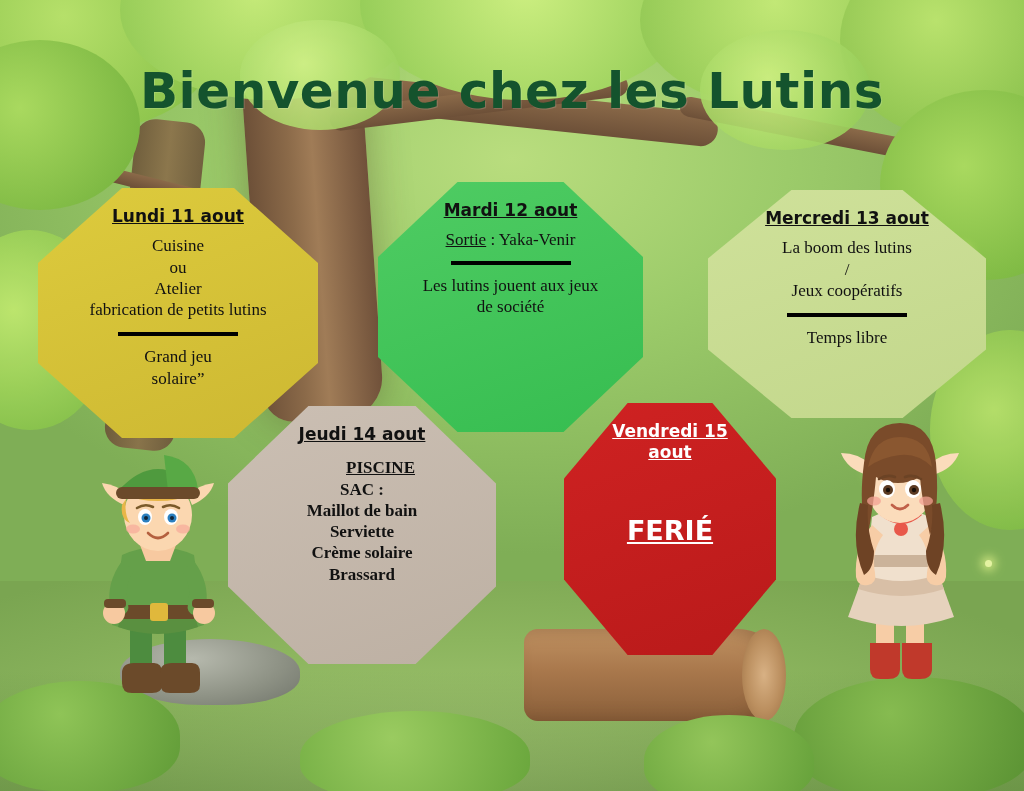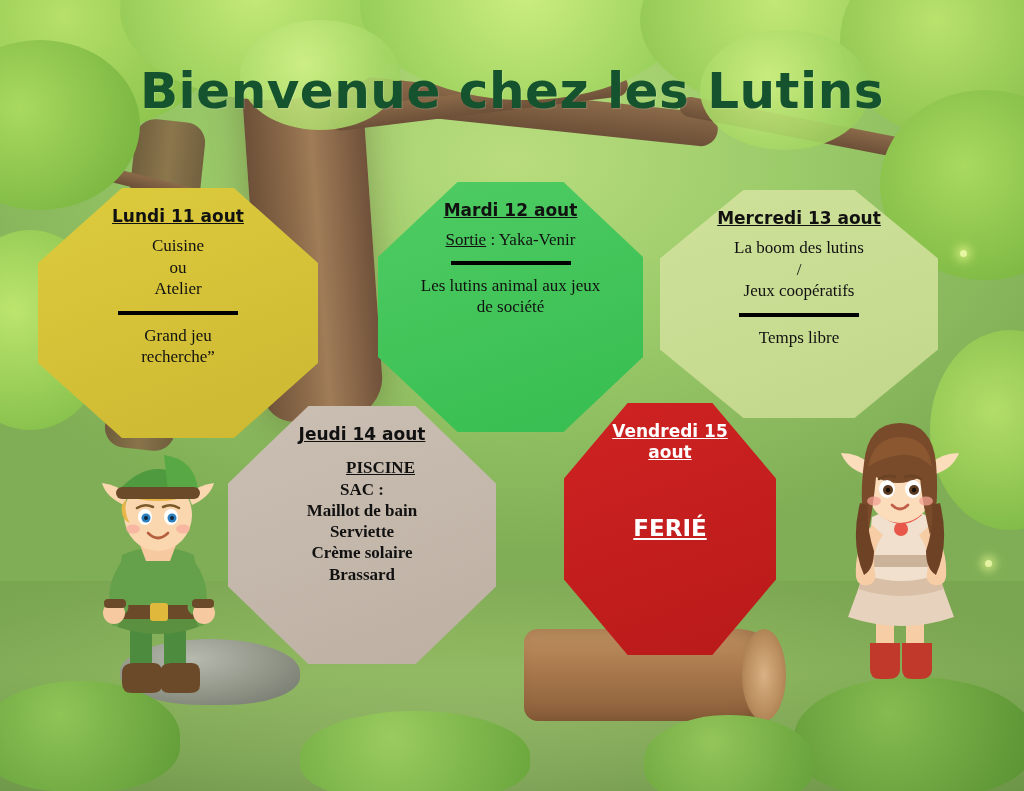--- a/index.html
+++ b/index.html
@@ -190,21 +190,21 @@
     background: linear-gradient(160deg, #4fcc63 0%, #36bd50 100%);
   }
   #card-mardi .bullets {
     text-align: left;
     margin: 0;
     padding-left: 22px;
   }
   #card-mardi .bullets li { margin-bottom: 2px; }
   
   #card-mercredi {
-    left: 660px; top: 190px;
+    left: 708px; top: 190px;
     width: 278px; height: 228px;
     background: linear-gradient(160deg, #cfe19a 0%, #c2d78b 100%);
   }
   
   #card-jeudi {
     left: 228px; top: 406px;
     width: 268px; height: 258px;
     background: linear-gradient(160deg, #cbbfb3 0%, #bdb0a3 100%);
     font-weight: 700;
   }
@@ -214,21 +214,21 @@
   #card-vendredi {
     left: 564px; top: 403px;
     width: 212px; height: 252px;
     background: linear-gradient(160deg, #cf2222 0%, #b91a1a 100%);
     color: #fff;
   }
   #card-vendredi .day { color: #fff; }
   #card-vendredi .ferie {
     font-family: "DejaVu Sans", sans-serif;
     font-weight: 700;
-    font-size: 23px;
+    font-size: 27px;
     text-decoration: underline;
     margin-top: 42px;
     color: #fff;
   }
 
   
   .char { position: absolute; }
 
   
   #elf-boy { left: 78px; bottom: 78px; width: 160px; height: 280px; }
@@ -282,32 +282,33 @@
   <div class="firefly" style="left:60px;top:330px;"></div>
   <div class="firefly" style="left:985px;top:560px;"></div>
 
   <div class="title">Bienvenue chez les Lutins</div>
 
   <div class="oct" id="card-lundi">
     <div class="day">Lundi 11 aout</div>
     <p class="body-line">Cuisine</p>
     <p class="body-line">ou</p>
     <p class="body-line">Atelier</p>
+    <p class="body-line">fabrication de petits lutins</p>
     <div class="sep"></div>
     <p class="body-line">Grand jeu</p>
-    <p class="body-line">recherche”</p>
+    <p class="body-line">solaire”</p>
   </div>
 
   <div class="oct" id="card-mardi">
     <div class="day">Mardi 12 aout</div>
     <p class="body-line" style="margin-bottom:2px;">
       <span style="text-decoration:underline;">Sortie</span><span> : Yaka-Venir</span>
     </p>
     <div class="sep" style="margin-top:8px;"></div>
-    <p class="body-line">Les lutins animal aux jeux</p>
+    <p class="body-line">Les lutins jouent aux jeux</p>
     <p class="body-line">de société</p>
   </div>
 
   <div class="oct" id="card-mercredi">
     <div class="day">Mercredi 13 aout</div>
     <p class="body-line">La boom des lutins</p>
     <p class="body-line">/</p>
     <p class="body-line">Jeux coopératifs</p>
     <div class="sep"></div>
     <p class="body-line">Temps libre</p>

